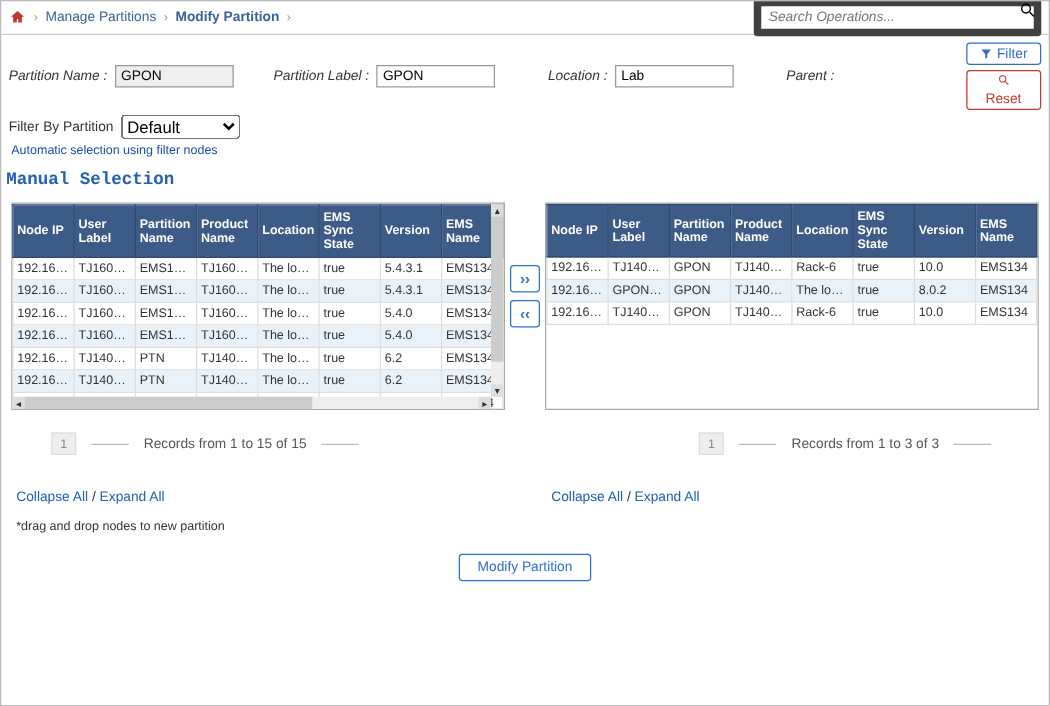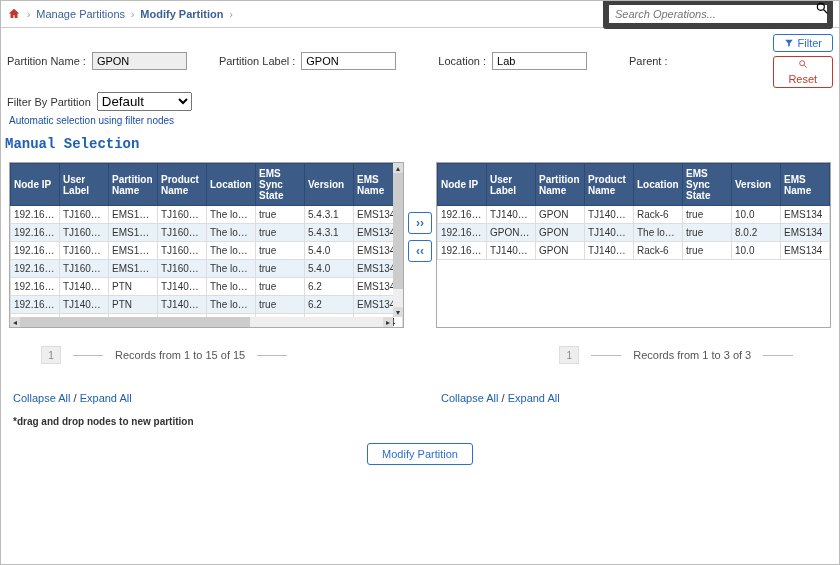--- a/index.html
+++ b/index.html
@@ -47,21 +47,21 @@
   .search-wrap .mag {
     position:absolute; right:4px; top:2px;
   }
   .form-row {
     display:flex;
     align-items:center;
     padding: 6px 6px 2px 6px;
     gap: 6px;
     flex-wrap: nowrap;
   }
-  .form-row label { color:#333; font-size:11px; white-space:nowrap; }
+  .form-row label { color:#333; font-size:11px; white-space:nowrap;font-style:italic; }
   .form-row input[type=text], .form-row select {
     border:1px solid #999;
     height:18px;
     font-size:11px;
     padding:0 4px;
     box-sizing:border-box;
   }
   .ro { background:#eee; border-color:#bbb; }
   .btn {
     border:1px solid #2c6fcf;
@@ -149,21 +149,21 @@
     font-size:11px;
     color:#555;
     gap:12px;
   }
   .pbox { width:18px; height:16px; background:#eee; border:1px solid #ddd; color:#888; display:flex;align-items:center;justify-content:center;font-size:10px;}
   .line { height:1px; background:#bbb; flex:0 0 30px; }
   .pagers { display:flex; gap:50px; padding-left:14px; }
   .collapse-row { display:flex; padding:6px 12px; gap:2px; font-size:11px; }
   .collapse-row .grp { flex:1; }
   .collapse-row a { color:#2160b3; cursor:pointer; }
-  .mid-hint { font-size:10px; font-weight:bold; padding:6px 12px; }
+  .mid-hint { font-size:10px; font-weight:normal; padding:6px 12px; }
   .footer-btn { text-align:center; padding:10px; }
   .footer-btn .btn { padding:4px 14px; }
   .parent-select {
     border:1px solid #5b8ed6;
     background:#fff;
     height:18px;
     font-size:11px;
     width:95px;
     padding:0 4px;
     display:inline-flex; align-items:center; justify-content:space-between;

